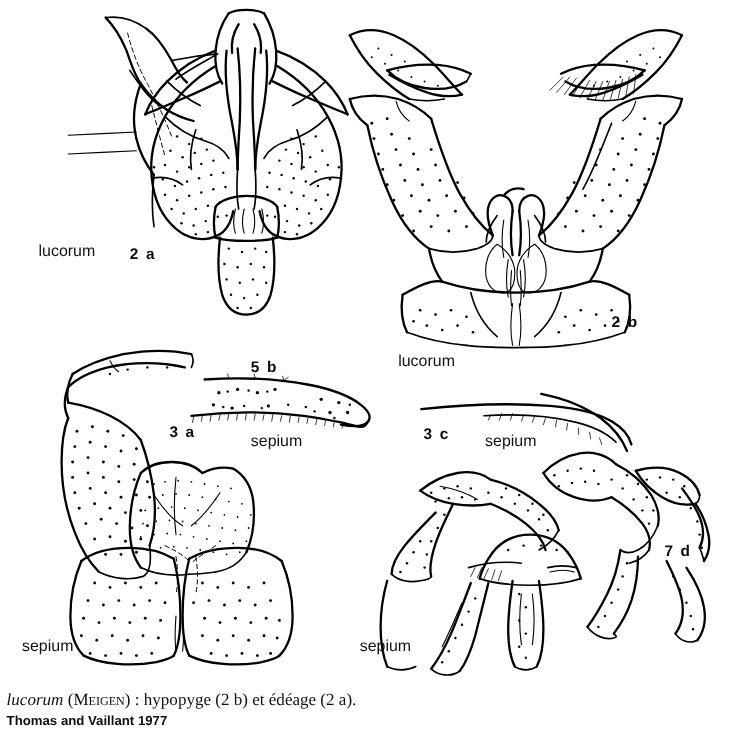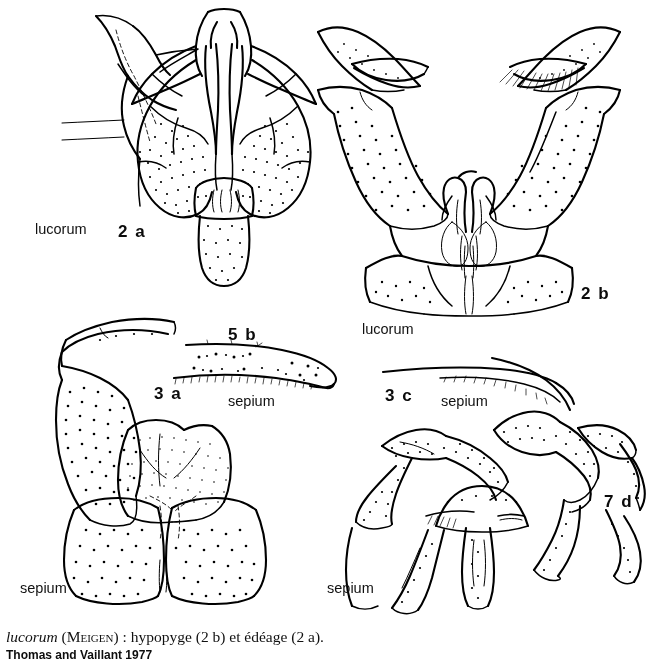--- a/index.html
+++ b/index.html
@@ -21,21 +21,21 @@
     top: 0; left: 0;
     width: 667px;
     height: 669px;
     pointer-events: none;
   }
   
   .fig-label {
     position: absolute;
     font-family: "Liberation Sans", sans-serif;
     font-weight: bold;
-    font-size: 17px;
+    font-size: 14px;
     color: #0b0b0b;
     letter-spacing: 1.5px;
     white-space: nowrap;
   }
   .sp-label {
     position: absolute;
     font-family: "Liberation Sans", sans-serif;
     font-size: 14.5px;
     color: #111111;
     white-space: nowrap;
@@ -847,21 +847,21 @@
       <circle cx="462" cy="500" r="1.1"></circle>
         <circle cx="476" cy="496" r="1.1"></circle>
         <circle cx="492" cy="496" r="1.1"></circle>
       <circle cx="506" cy="500" r="1.1"></circle>
     </g>
   </svg>
 
   <div class="sp-label" style="left:35px; top:221px;">lucorum</div>
   <div class="fig-label" style="left:118px; top:222px;">2 a</div>
 
-  <div class="fig-label" style="left:581px; top:284px;">2 b</div>
+  <div class="fig-label" style="left:556px; top:284px;">2 b</div>
   <div class="sp-label" style="left:362px; top:321px;">lucorum</div>
 
   <div class="fig-label" style="left:228px; top:325px;">5 b</div>
   <div class="fig-label" style="left:154px; top:384px;">3 a</div>
   <div class="sp-label" style="left:228px; top:393px;">sepium</div>
 
   <div class="fig-label" style="left:385px; top:386px;">3 c</div>
   <div class="sp-label" style="left:441px; top:393px;">sepium</div>
 
   <div class="fig-label" style="left:604px; top:492px;">7 d</div>

